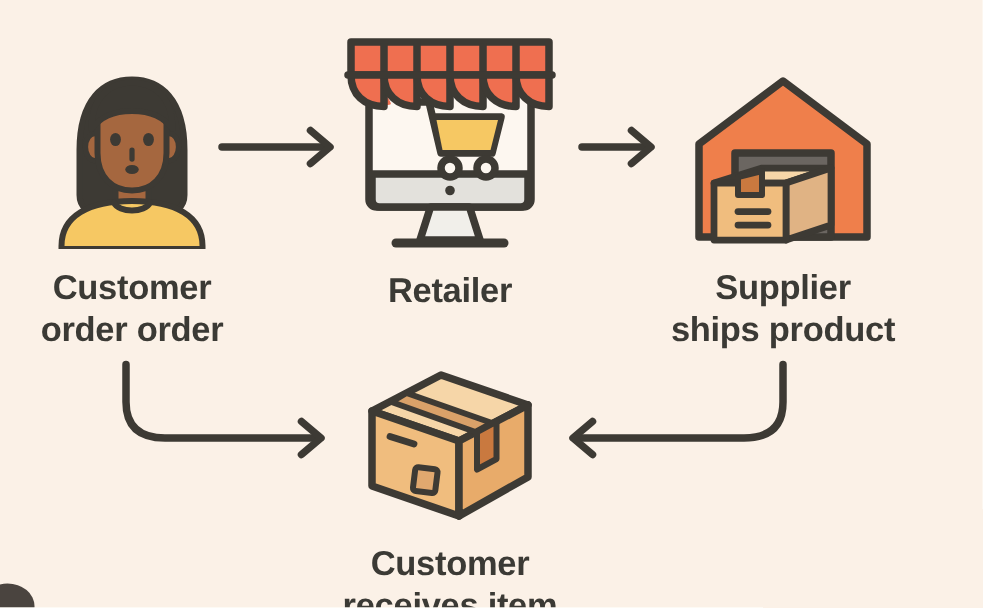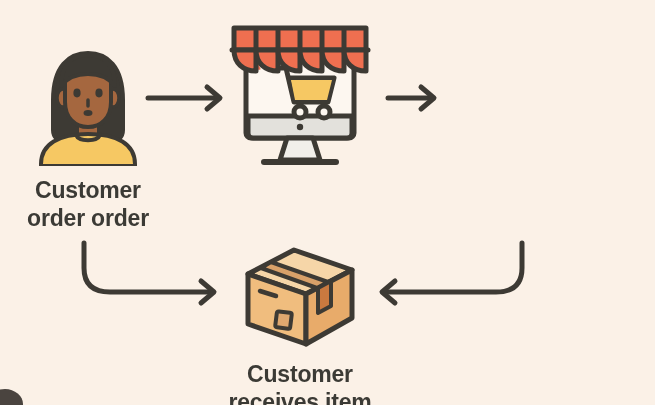--- a/index.html
+++ b/index.html
@@ -163,23 +163,48 @@
 
           <line x1="32" y1="9" x2="32" y2="30" stroke="#3d3a34" stroke-width="5"></line>
           <line x1="54" y1="9" x2="54" y2="30" stroke="#3d3a34" stroke-width="5"></line>
           <line x1="76" y1="9" x2="76" y2="30" stroke="#3d3a34" stroke-width="5"></line>
           <line x1="98" y1="9" x2="98" y2="30" stroke="#3d3a34" stroke-width="5"></line>
           <line x1="120" y1="9" x2="120" y2="30" stroke="#3d3a34" stroke-width="5"></line>
           <line x1="8" y1="30" x2="144" y2="30" stroke="#3d3a34" stroke-width="5" stroke-linecap="round"></line>
         </g>
       </svg>
     </span>
-    <div class="node-label"><br></div>
-  </div>
-
+    <div class="node-label"><span>Retailer</span><br></div>
+  </div>
+
+  <div class="node" style="left:424px; top:48px; width:196px;">
+    <span class="icon-wrap">
+      <svg width="128" height="118" viewBox="0 0 128 118" xmlns="http://www.w3.org/2000/svg">
+
+        <path d="M8 48 L64 6 L120 48 L120 110 L8 110 Z" fill="#ef7f4b" stroke="#3d3a34" stroke-width="5" stroke-linejoin="round"></path>
+
+        <path d="M32 54 L96 54 L96 110 L32 110 Z" fill="#6b6661" stroke="#3d3a34" stroke-width="5" stroke-linejoin="round"></path>
+
+        <g>
+
+          <path d="M18 74 L50 64 L96 64 L66 74 Z" fill="#f6d6a8" stroke="#3d3a34" stroke-width="4.5" stroke-linejoin="round"></path>
+
+          <path d="M66 74 L96 64 L96 102 L66 112 Z" fill="#e0b384" stroke="#3d3a34" stroke-width="4.5" stroke-linejoin="round"></path>
+
+          <path d="M18 74 L66 74 L66 112 L18 112 Z" fill="#f0bd7e" stroke="#3d3a34" stroke-width="4.5" stroke-linejoin="round"></path>
+
+          <path d="M34 70 L50 66 L50 82 L34 82 Z" fill="#c9793f" stroke="#3d3a34" stroke-width="4" stroke-linejoin="round"></path>
+
+          <line x1="34" y1="93" x2="54" y2="93" stroke="#3d3a34" stroke-width="4.5" stroke-linecap="round"></line>
+          <line x1="34" y1="102" x2="54" y2="102" stroke="#3d3a34" stroke-width="4.5" stroke-linecap="round"></line>
+        </g>
+      </svg>
+    </span>
+    <div class="node-label"><span>Supplier</span><br><span>ships product</span></div>
+  </div>
 
   <div class="node" style="left:208px; top:244px; width:184px;">
     <span class="icon-wrap">
       <svg width="124" height="106" viewBox="0 0 124 106" xmlns="http://www.w3.org/2000/svg">
 
         <path d="M10 30 L56 6 L114 26 L68 50 Z" fill="#f6d6a8" stroke="#3d3a34" stroke-width="5" stroke-linejoin="round"></path>
 
         <path d="M10 30 L68 50 L68 100 L10 80 Z" fill="#f0bd7e" stroke="#3d3a34" stroke-width="5" stroke-linejoin="round"></path>
 
         <path d="M68 50 L114 26 L114 74 L68 100 Z" fill="#e8ab6a" stroke="#3d3a34" stroke-width="5" stroke-linejoin="round"></path>

